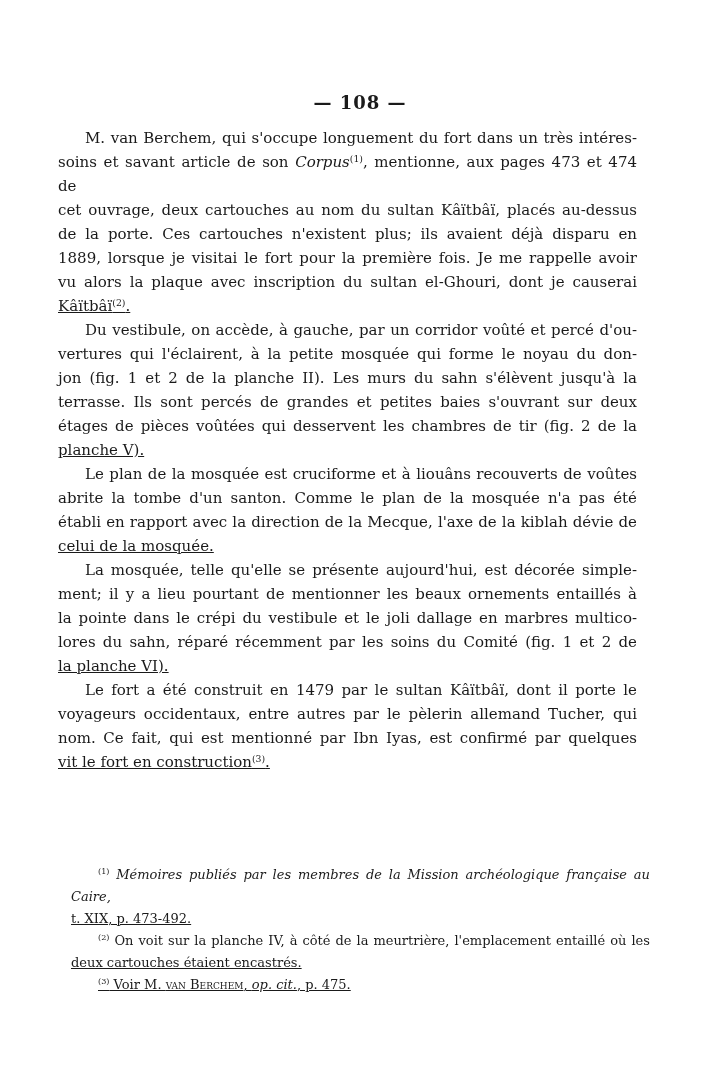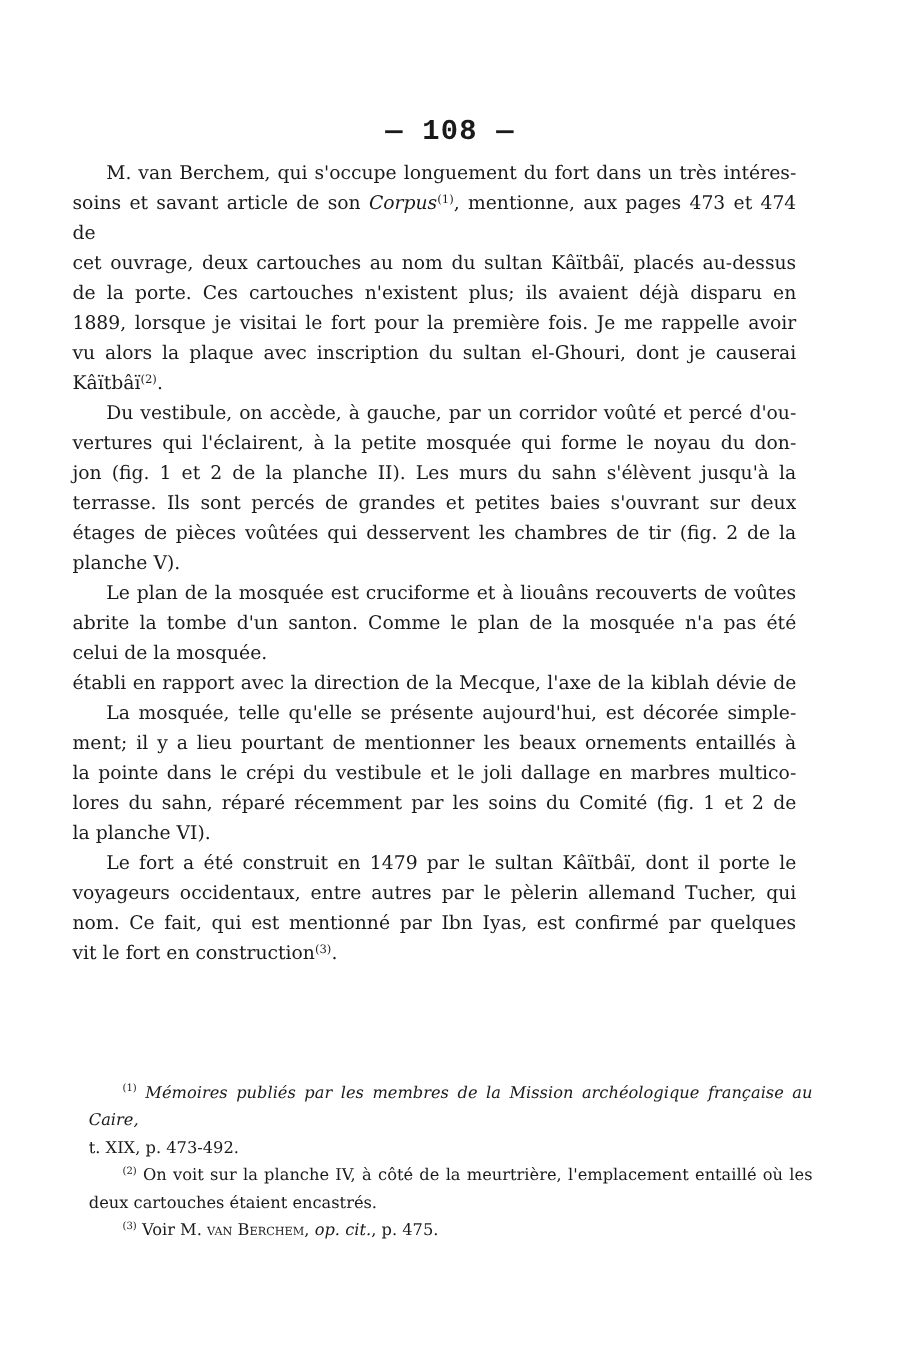--- a/index.html
+++ b/index.html
@@ -7,39 +7,38 @@
     position:relative;
     width:720px;height:1079px;
     background:#ffffff;
     color:#1a1a1a;
     font-family:"DejaVu Serif","Liberation Serif",serif;
     overflow:hidden;
   }
   .page-number{
     position:absolute;top:92px;left:0;right:0;
     text-align:center;
-    font-size:23px;font-weight:bold;
+    font-size:18px;font-weight:bold;
     letter-spacing:1px;
-    font-family:Liberation Mono, monospace;
   }
   .body-text{
     position:absolute;top:126px;left:58px;width:579px;
     font-size:15px;line-height:24px;
   }
   .footnotes{
     position:absolute;top:864px;left:71px;width:579px;
     font-size:13px;line-height:22px;
   }
   .para{margin:0;}
   .line{
     text-align:justify;
     text-align-last:justify;
     -moz-text-align-last:justify;
   }
-  .line.last{text-align-last:left;-moz-text-align-last:left;}
+  .line.last{text-align-last:left;text-decoration:underline;-moz-text-align-last:left;}
   .line.indent{text-indent:27px;}
   .it{font-style:italic;}
   .sc{font-variant:small-caps;}
   sup.fnmark{
     font-size:62%;
     line-height:0;
     vertical-align:baseline;
     position:relative;top:-5px;
     letter-spacing:0;
   }
@@ -64,22 +63,22 @@
         <div class="line indent"><span class="">Du vestibule, on accède, à gauche, par un corridor voûté et percé d'ou-</span></div>
         <div class="line"><span class="">vertures qui l'éclairent, à la petite mosquée qui forme le noyau du don-</span></div>
         <div class="line"><span class="">jon (fig. 1 et 2 de la planche II). Les murs du sahn s'élèvent jusqu'à la</span></div>
         <div class="line"><span class="">terrasse. Ils sont percés de grandes et petites baies s'ouvrant sur deux</span></div>
         <div class="line"><span class="">étages de pièces voûtées qui desservent les chambres de tir (fig. 2 de la</span></div>
         <div class="line last"><span class="">planche V).</span></div>
       </div>
       <div class="para">
         <div class="line indent"><span class="">Le plan de la mosquée est cruciforme et à liouâns recouverts de voûtes</span></div>
         <div class="line"><span class="">abrite la tombe d'un santon. Comme le plan de la mosquée n'a pas été</span></div>
+        <div class="line"><span class="">établi en rapport avec la direction de la Mecque, l'axe de la kiblah dévie de</span></div>
         <div class="line last"><span class="">celui de la mosquée.</span></div>
-        <div class="line"><span class="">établi en rapport avec la direction de la Mecque, l'axe de la kiblah dévie de</span></div>
       </div>
       <div class="para">
         <div class="line indent"><span class="">La mosquée, telle qu'elle se présente aujourd'hui, est décorée simple-</span></div>
         <div class="line"><span class="">ment; il y a lieu pourtant de mentionner les beaux ornements entaillés à</span></div>
         <div class="line"><span class="">la pointe dans le crépi du vestibule et le joli dallage en marbres multico-</span></div>
         <div class="line"><span class="">lores du sahn, réparé récemment par les soins du Comité (fig. 1 et 2 de</span></div>
         <div class="line last"><span class="">la planche VI).</span></div>
       </div>
       <div class="para">
         <div class="line indent"><span class="">Le fort a été construit en 1479 par le sultan Kâïtbâï, dont il porte le</span></div>

